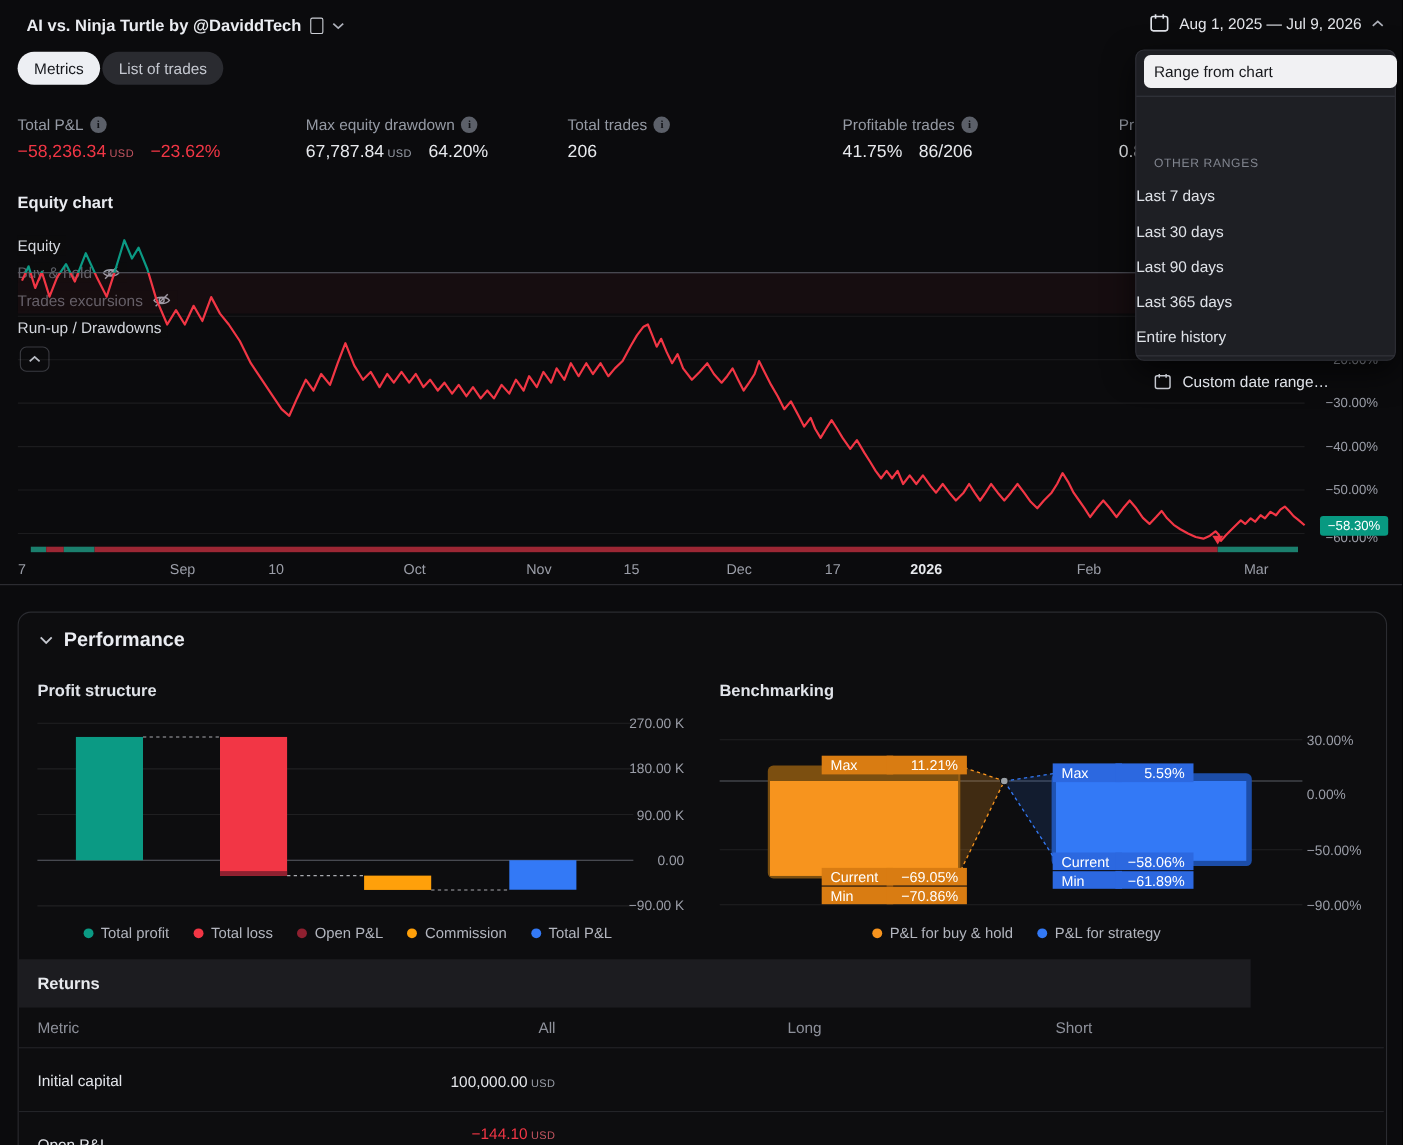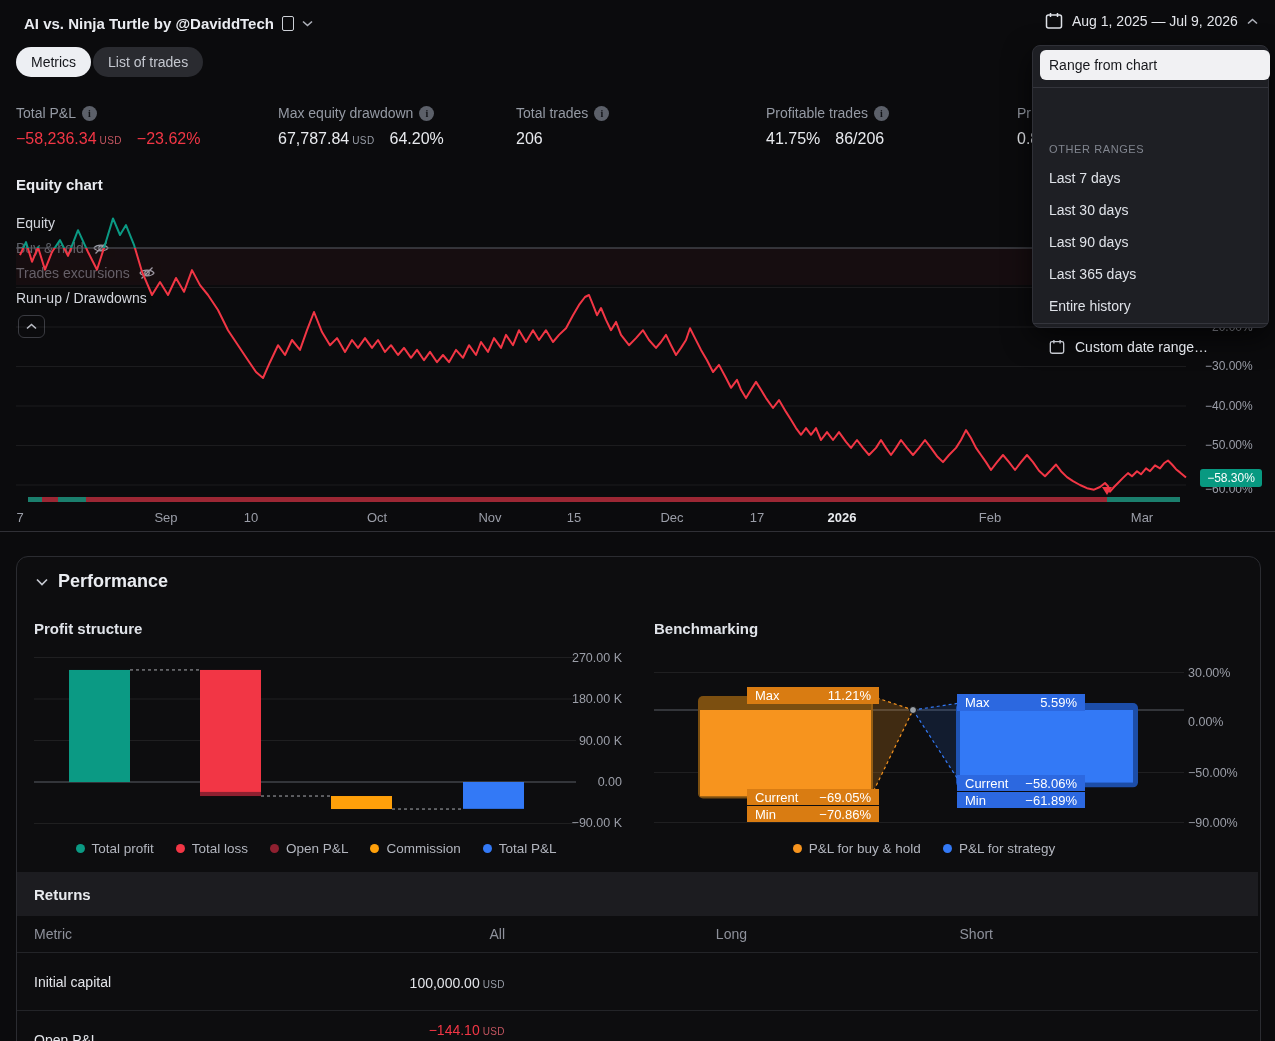--- a/index.html
+++ b/index.html
@@ -46,36 +46,36 @@
   .sub-title{position:absolute;top:620px;font-size:15px;font-weight:bold;color:#e0e3e9;}
   .ax-label{position:absolute;font-size:12.5px;color:#9b9ea8;}
   .legend-row{position:absolute;display:flex;justify-content:center;gap:22px;font-size:13.5px;color:#b2b5be;}
   .legend-item{display:flex;align-items:center;gap:7px;}
   .dot{width:9px;height:9px;border-radius:50%;display:inline-block;}
   
   .chip{position:absolute;color:#fff;font-size:13px;display:flex;align-items:center;overflow:hidden;}
   .chip.lbl{padding-left:8px;}
   .chip.val{justify-content:flex-end;padding-right:8px;}
   
-  .ret-head{position:absolute;left:17px;top:872px;width:1241px;height:44px;background:#1c1c20;
+  .ret-head{position:absolute;left:17px;top:872px;width:1120px;height:44px;background:#1c1c20;
             display:flex;align-items:center;}
   .ret-head span{margin-left:17px;font-size:15px;font-weight:bold;color:#e8eaee;}
   .col-h{position:absolute;top:926px;font-size:14px;color:#8e919b;}
   .cell-l{position:absolute;left:34px;font-size:14px;color:#e3e5ea;}
   .cell-v{position:absolute;width:200px;text-align:right;font-size:14px;color:#e3e5ea;}
   .sep{position:absolute;left:17px;width:1241px;height:1px;background:#232428;}
   
   .dropdown{position:absolute;left:1032px;top:45px;width:235px;height:281px;background:#1e1f24;
             border:1px solid #2f3037;border-radius:8px;box-shadow:0 10px 28px rgba(0,0,0,.65);z-index:50;}
   .dd-selected{position:absolute;left:7px;top:4px;width:221px;height:30px;background:#f1f1f3;color:#17181c;
                border-radius:6px;font-size:14px;display:flex;align-items:center;padding-left:9px;cursor:pointer;}
   .dd-divider{position:absolute;left:0;width:235px;height:1px;background:#34353c;}
   .dd-section{position:absolute;left:16px;top:97px;font-size:11px;letter-spacing:.6px;color:#81858f;}
   .dd-item{position:absolute;left:0;width:235px;height:32px;display:flex;align-items:center;
-           padding-left:16px;box-sizing:border-box;font-size:14px;color:#dfe2e8;cursor:pointer;}
+           padding-left:0;box-sizing:border-box;font-size:14px;color:#dfe2e8;cursor:pointer;}
   .dd-custom{position:absolute;left:0;top:285px;width:235px;height:32px;display:flex;align-items:center;
              gap:10px;padding-left:16px;box-sizing:border-box;font-size:14px;color:#dfe2e8;cursor:pointer;}
   svg{display:block;}
 </style>
 </head>
 <body>
 
 <div class="page">
 
   <div class="title-row">

